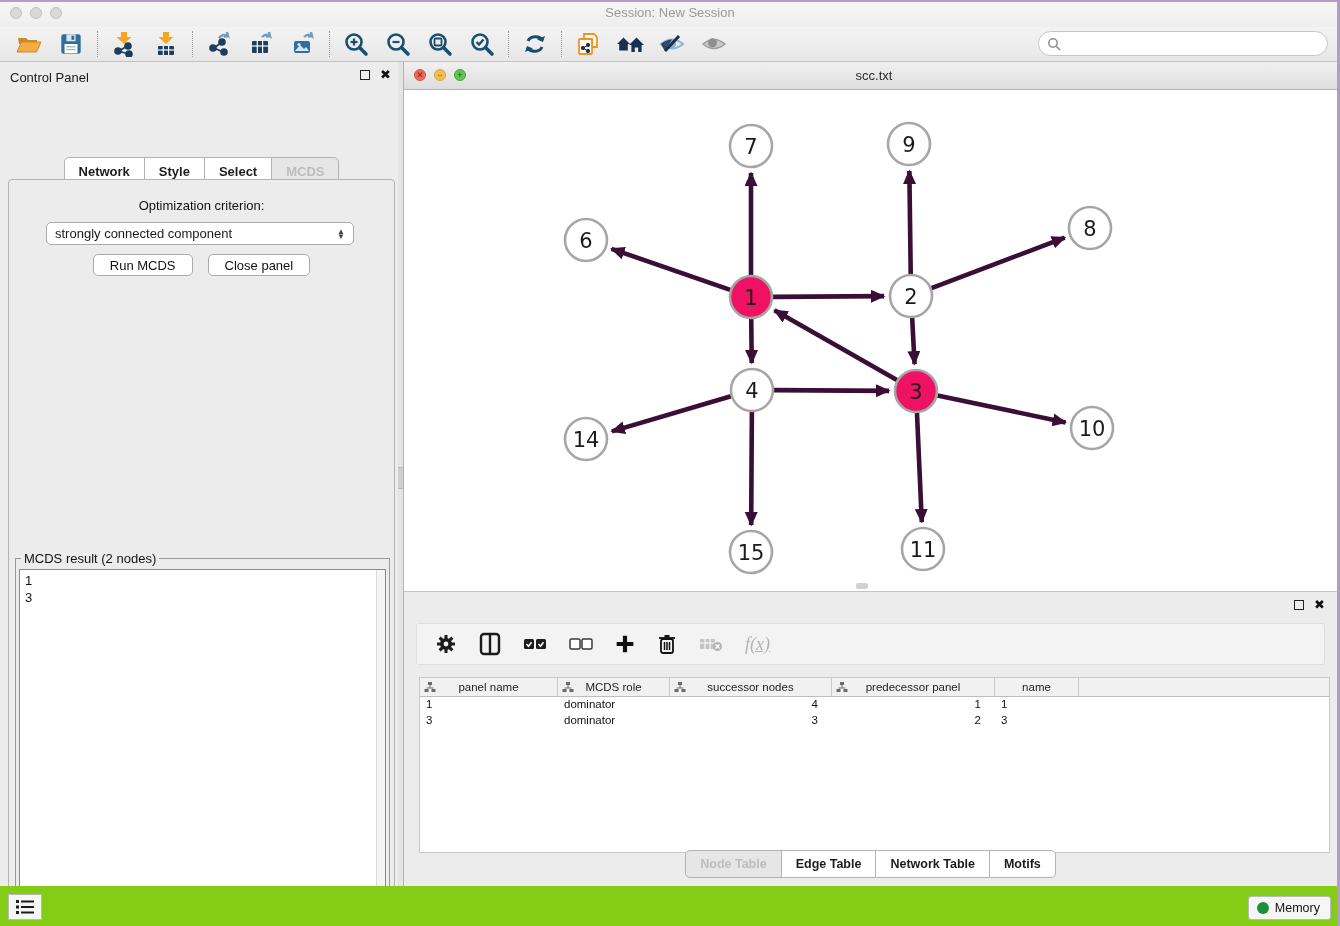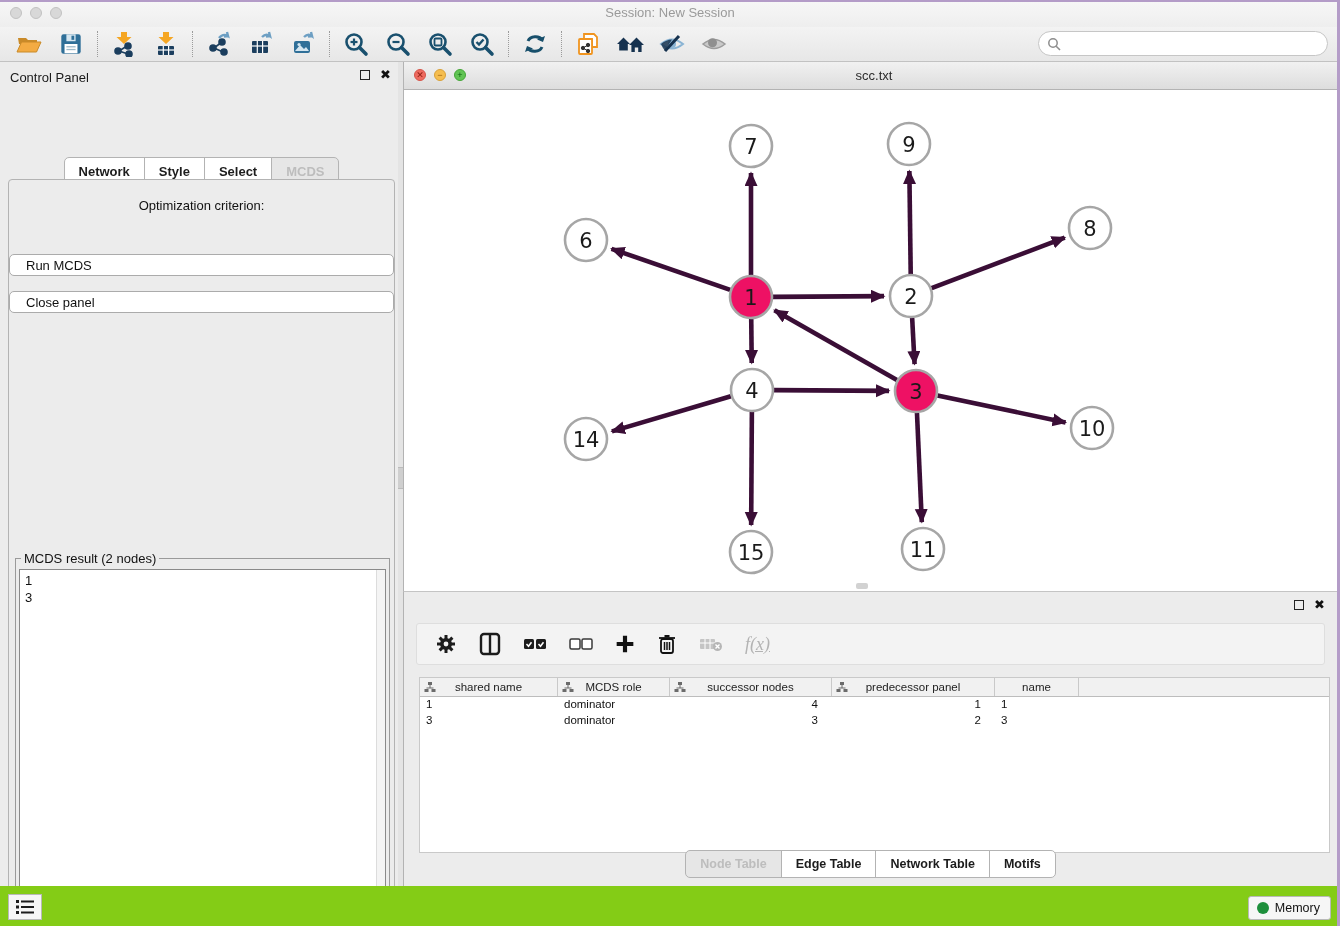--- a/index.html
+++ b/index.html
@@ -48,21 +48,21 @@
   .seg-tab.active { background:#e6e6e6; color:#bdbdbd; }
 
   .cp-pane { position:absolute; left:8px; top:117px; width:387px; height:761px;
     border:1px solid #b3b3b3; border-radius:4px; background:#ececec; }
   .opt-label { position:absolute; left:0; right:0; top:18px; text-align:center; font-size:13px; color:#111; }
   .dropdown { position:absolute; left:37px; top:42px; width:308px; height:23px; background:#fff;
     border:1px solid #ababab; border-radius:5px; display:flex; align-items:center; padding:0 8px;
     font-size:13px; cursor:pointer; }
   .dropdown .dd-label { flex:1; }
   .dd-arrows { display:flex; flex-direction:column; align-items:center; font-size:8px; line-height:5px; color:#444; }
-  .btn-row { position:absolute; left:0; right:0; top:74px; display:flex; justify-content:center; gap:15px;flex-direction:column; }
+  .btn-row { position:absolute; left:0; right:0; top:74px; display:flex; justify-content:center; gap:15px; }
   .push-btn { height:22px; padding:0 16px; background:#fff; border:1px solid #ababab; border-radius:5px;
     font-size:13px; color:#111; display:flex; align-items:center; cursor:pointer;
     font-family:"Liberation Sans","DejaVu Sans",sans-serif; }
 
   .result-fs { position:absolute; left:6px; top:371px; width:375px; height:382px;
     border:1px solid #9a9a9a; padding:3px; }
   .result-fs legend { font-size:13px; color:#111; padding:0 3px; margin-left:2px; }
   .result-inner { position:relative; width:100%; height:100%; background:#fff; border:1px solid #8a8a8a; }
   .result-lines { padding:2px 5px; font-size:13px; line-height:17px; color:#111; }
   .result-scroll { position:absolute; right:0; top:0; width:9px; height:100%; background:#f4f4f4; border-left:1px solid #dcdcdc; }
@@ -298,20 +298,24 @@
       </span>
     </div>
     <div class="seg-tabs cp-tabs">
       <div class="seg-tab">Network</div>
       <div class="seg-tab">Style</div>
       <div class="seg-tab">Select</div>
       <div class="seg-tab active">MCDS</div>
     </div>
     <div class="cp-pane">
       <div class="opt-label">Optimization criterion:</div>
+      <div class="dropdown">
+        <span class="dd-label">strongly connected component</span>
+        <span class="dd-arrows">▲<br>▼</span>
+      </div>
       <div class="btn-row">
         <button class="push-btn">Run MCDS</button>
         <button class="push-btn">Close panel</button>
       </div>
       <fieldset class="result-fs">
         <legend>MCDS result (2 nodes)</legend>
         <div class="result-inner">
           <div class="result-lines">
               <div>1</div>
               <div>3</div>
@@ -486,21 +490,21 @@
     <div class="table-region">
       <div class="thead">
         <div class="th">
           <svg class="attr-icon" width="12" height="11" viewBox="0 0 12 11">
             <rect x="4" y="0" width="4" height="3" fill="#6b6b6b"></rect>
               <line x1="6" y1="3" x2="6" y2="6" stroke="#6b6b6b" stroke-width="1"></line>
             <line x1="2.5" y1="6" x2="9.5" y2="6" stroke="#6b6b6b" stroke-width="1"></line>
             <rect x="0.5" y="7" width="4" height="3" fill="#6b6b6b"></rect>
               <rect x="7.5" y="7" width="4" height="3" fill="#6b6b6b"></rect>
           </svg>
-          <span>shared name</span>
+          <span>panel name</span>
         </div>
         <div class="th">
           <svg class="attr-icon" width="12" height="11" viewBox="0 0 12 11">
             <rect x="4" y="0" width="4" height="3" fill="#6b6b6b"></rect>
               <line x1="6" y1="3" x2="6" y2="6" stroke="#6b6b6b" stroke-width="1"></line>
             <line x1="2.5" y1="6" x2="9.5" y2="6" stroke="#6b6b6b" stroke-width="1"></line>
             <rect x="0.5" y="7" width="4" height="3" fill="#6b6b6b"></rect>
               <rect x="7.5" y="7" width="4" height="3" fill="#6b6b6b"></rect>
           </svg>
           <span>MCDS role</span>

